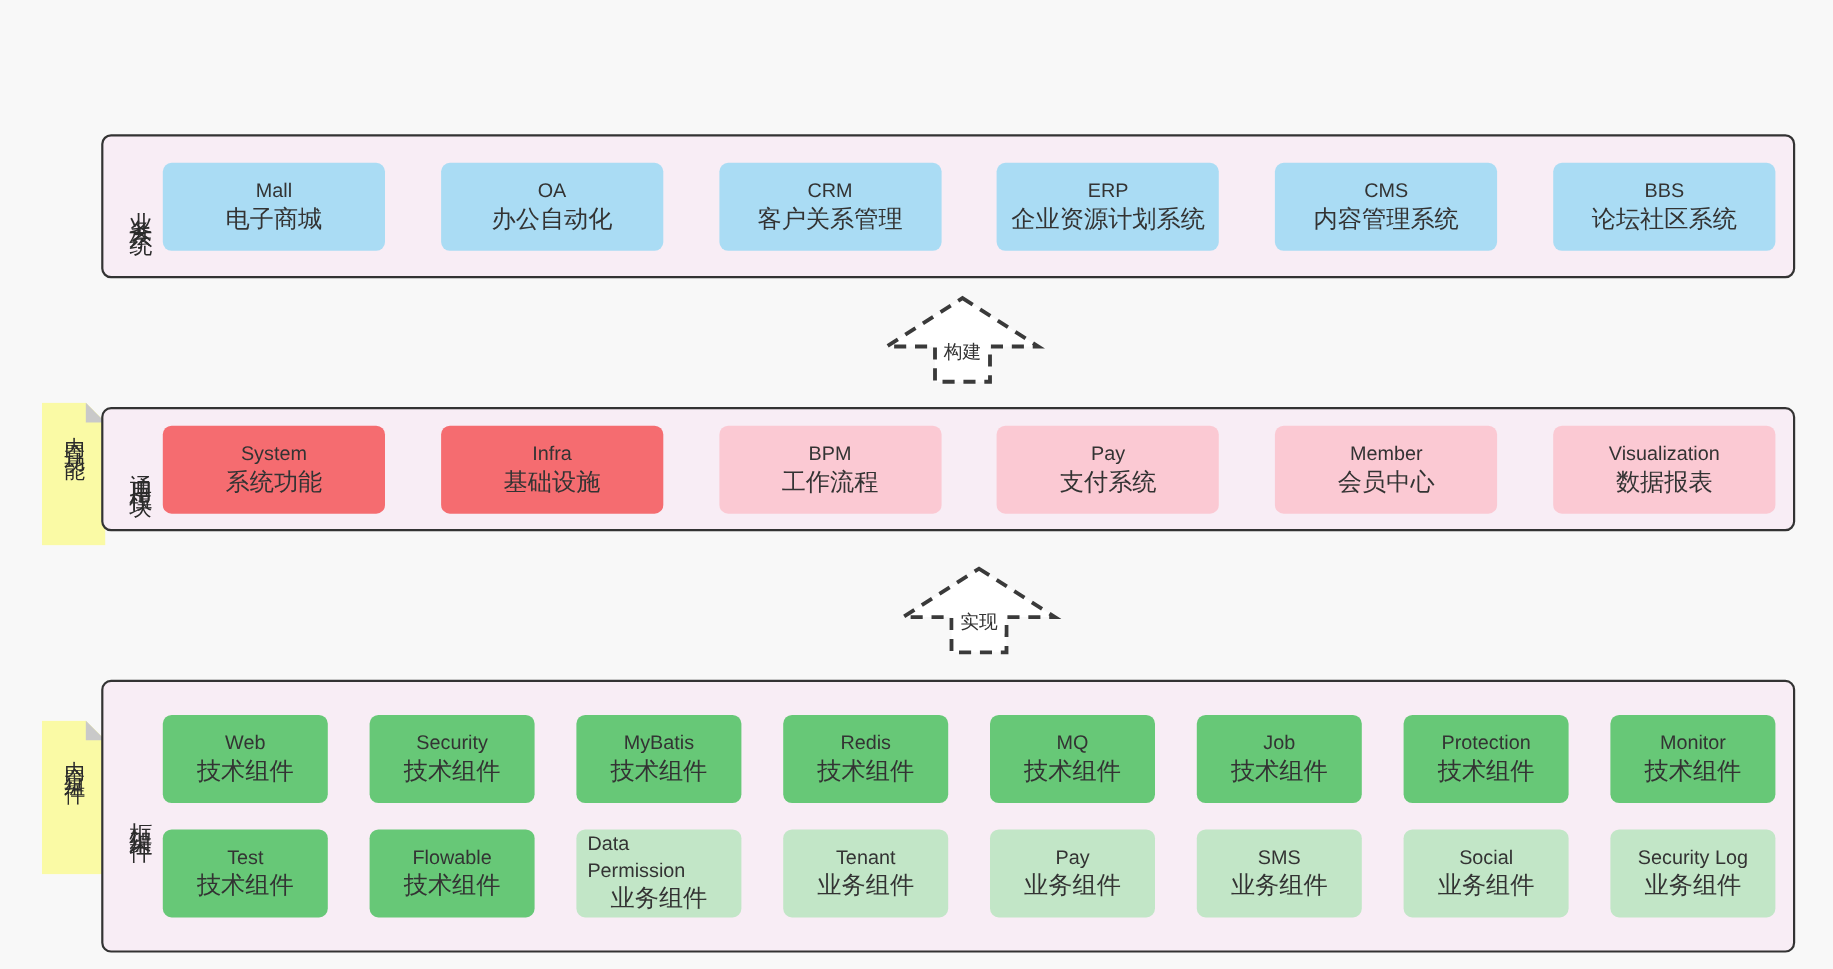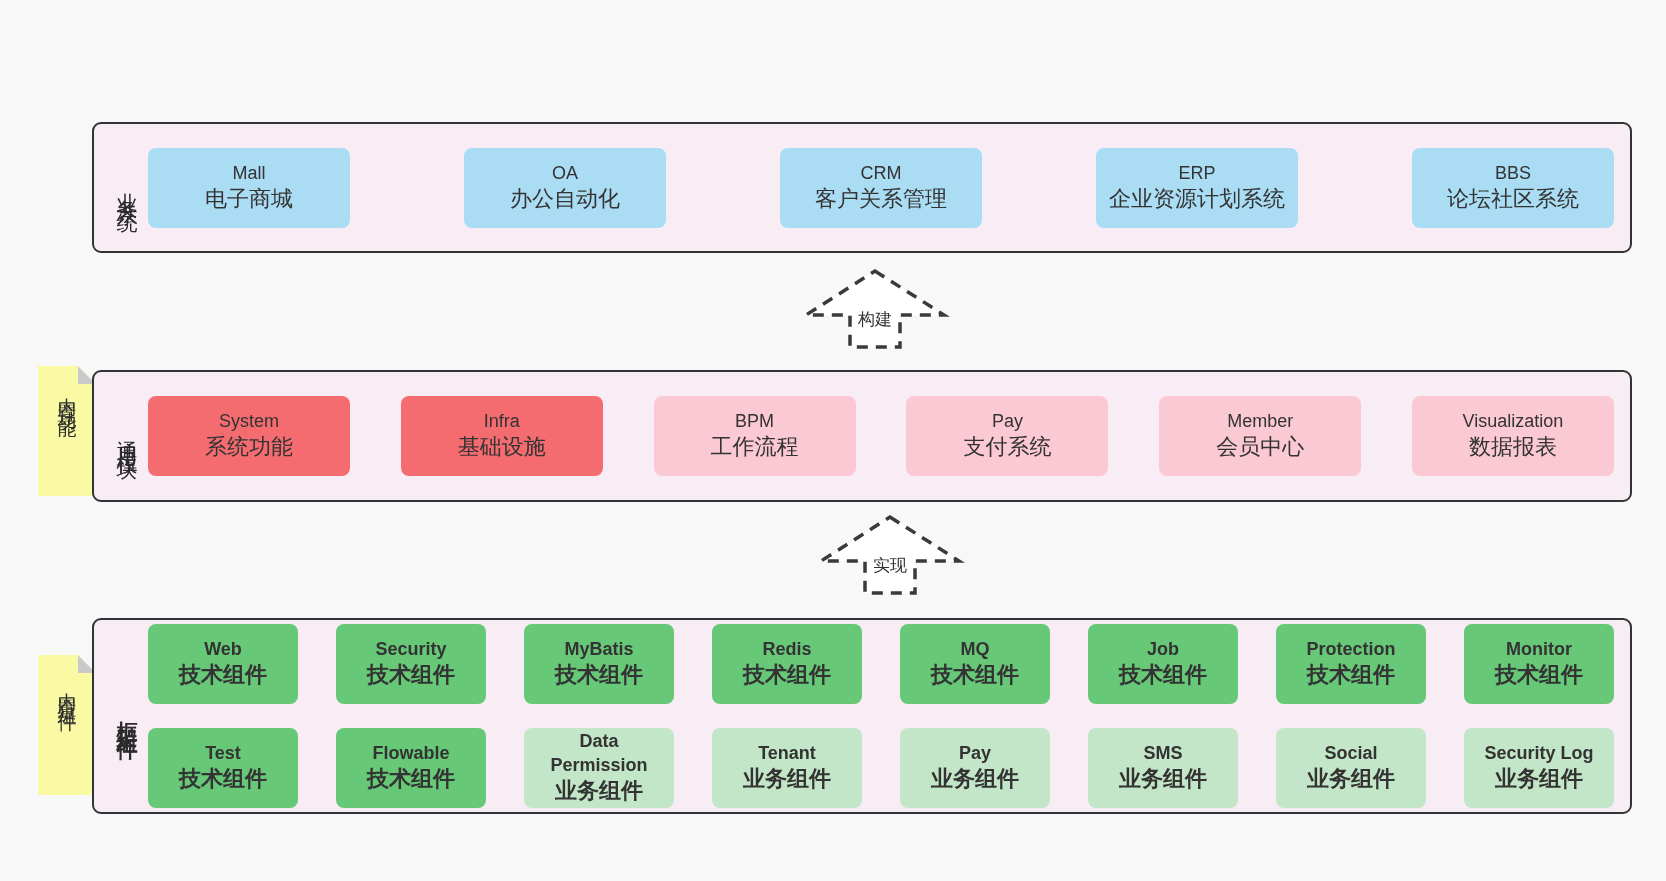--- a/index.html
+++ b/index.html
@@ -12,34 +12,34 @@
     width:1666px;height:881px;position:relative;overflow:hidden;
     background:var(--page-bg);
     font-family:"Liberation Sans","DejaVu Sans",sans-serif;color:var(--text);
   }
   .section{
     position:absolute;left:92px;width:1540px;box-sizing:border-box;
     background:var(--container-bg);border:2px solid var(--container-border);
     border-radius:9px;display:flex;align-items:stretch;padding:0 16px 0 12px;z-index:2;
   }
   #sec-business{top:122px;height:131px;}
-  #sec-modules{top:370px;height:132px;}
-  #sec-components{top:618px;height:196px;font-weight:bold;}
+  #sec-modules{top:370px;height:113px;}
+  #sec-components{top:618px;height:248px;}
   .v-label{
     width:42px;display:flex;align-items:center;justify-content:center;
     writing-mode:vertical-lr;text-orientation:upright;
     font-size:21px;letter-spacing:6px;color:#2b2b2b;flex:0 0 auto;
   }
   .boxes{flex:1;display:flex;align-items:center;justify-content:space-between;}
   .boxes-grid{flex:1;display:flex;flex-direction:column;justify-content:center;gap:24px;}
   .boxes-row{display:flex;justify-content:space-between;}
   .box{
     box-sizing:border-box;height:80px;border-radius:8px;
     display:flex;flex-direction:column;align-items:center;justify-content:center;
-    text-align:center;line-height:1.3;padding:0 10px;
+    text-align:left;line-height:1.3;padding:0 10px;
   }
   .box .t{font-size:18px;}
   .box .s{font-size:22px;}
   .w202{width:202px;} .w150{width:150px;}
   .blue{background:var(--blue);} .red{background:var(--red);}
   .pink{background:var(--pink);} .green{background:var(--green);}
   .lgreen{background:var(--light-green);}
   .sticky{
     position:absolute;left:38px;width:58px;box-sizing:border-box;z-index:1;
     background:var(--sticky-yellow);
@@ -76,20 +76,24 @@
     </div>
     <div class="box blue w202">
       <div class="t">CRM</div>
       <div class="s">客户关系管理</div>
     </div>
     <div class="box blue w202">
       <div class="t">ERP</div>
       <div class="s">企业资源计划系统</div>
     </div>
     <div class="box blue w202">
+      <div class="t">CMS</div>
+      <div class="s">内容管理系统</div>
+    </div>
+    <div class="box blue w202">
       <div class="t">BBS</div>
       <div class="s">论坛社区系统</div>
     </div>
   </div>
 </div>
 
 <svg class="arrow" id="arrow-build" viewBox="0 0 150 82">
   <path d="M75 3 L144 47 L100 47 L100 79 L50 79 L50 47 L6 47 Z" fill="#ffffff" stroke="#3a3a3a" stroke-width="3.5" stroke-dasharray="11 8" stroke-linejoin="miter"></path>
   <rect x="52" y="38" width="46" height="24" fill="#ffffff"></rect>
   <text x="75" y="57" text-anchor="middle" font-size="17" fill="#333333">构建</text>

